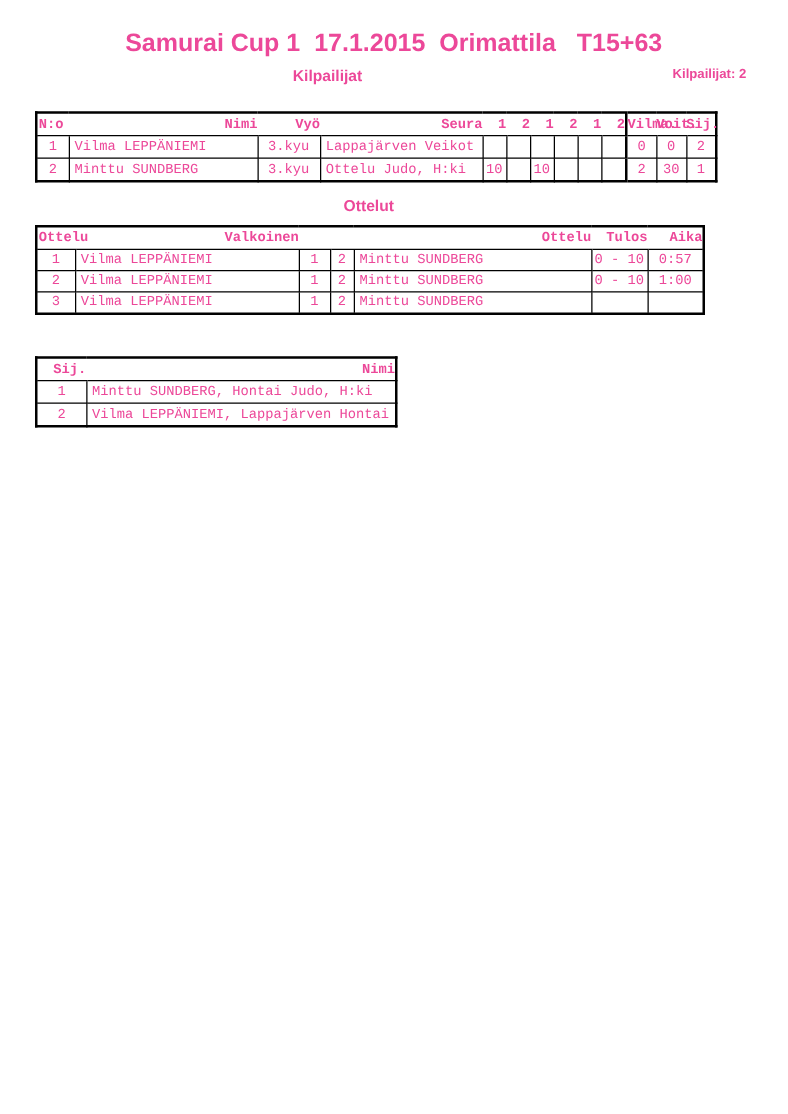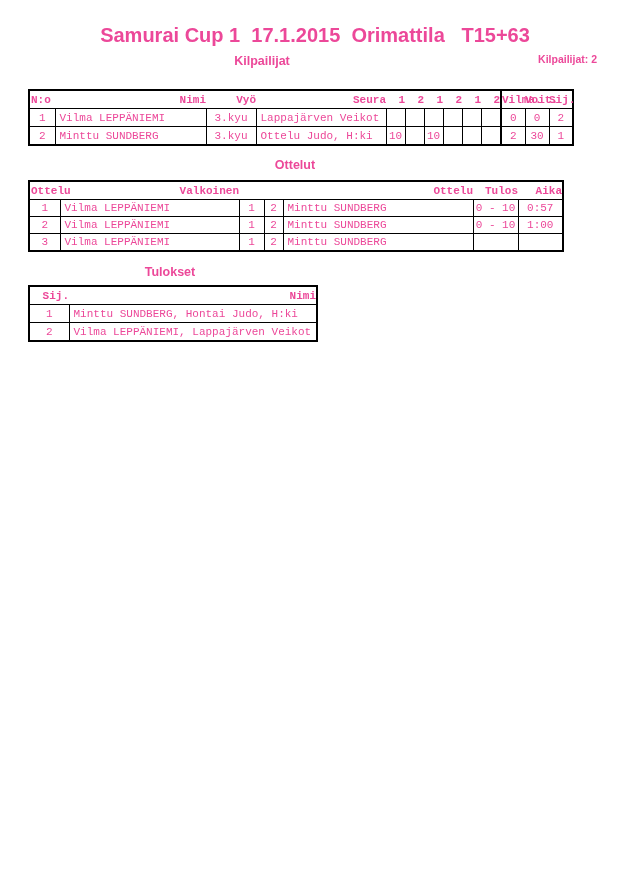--- a/index.html
+++ b/index.html
@@ -192,35 +192,34 @@
       <td>Vilma LEPPÄNIEMI</td>
       <td class="c">1</td>
       <td class="c">2</td>
       <td>Minttu SUNDBERG</td>
       <td class="c"></td>
       <td class="c"></td>
     </tr>
   </tbody>
     </table>
 
-  <div class="heading h-tulokset">Tulokset</div>
   <table class="t3">
     <colgroup>
       <col style="width:40px">
         <col style="width:248px">
     </colgroup>
     <tbody>
         <tr>
       <th>Sij.</th>
       <th>Nimi</th>
     </tr>
     <tr>
       <td class="c">1</td>
       <td>Minttu SUNDBERG, Hontai Judo, H:ki</td>
     </tr>
     <tr>
       <td class="c">2</td>
-      <td>Vilma LEPPÄNIEMI, Lappajärven Veikot</td>
+      <td>Vilma LEPPÄNIEMI, Lappajärven Hontai</td>
     </tr>
   </tbody>
     </table>
 
 </div>
 
 </body></html>

